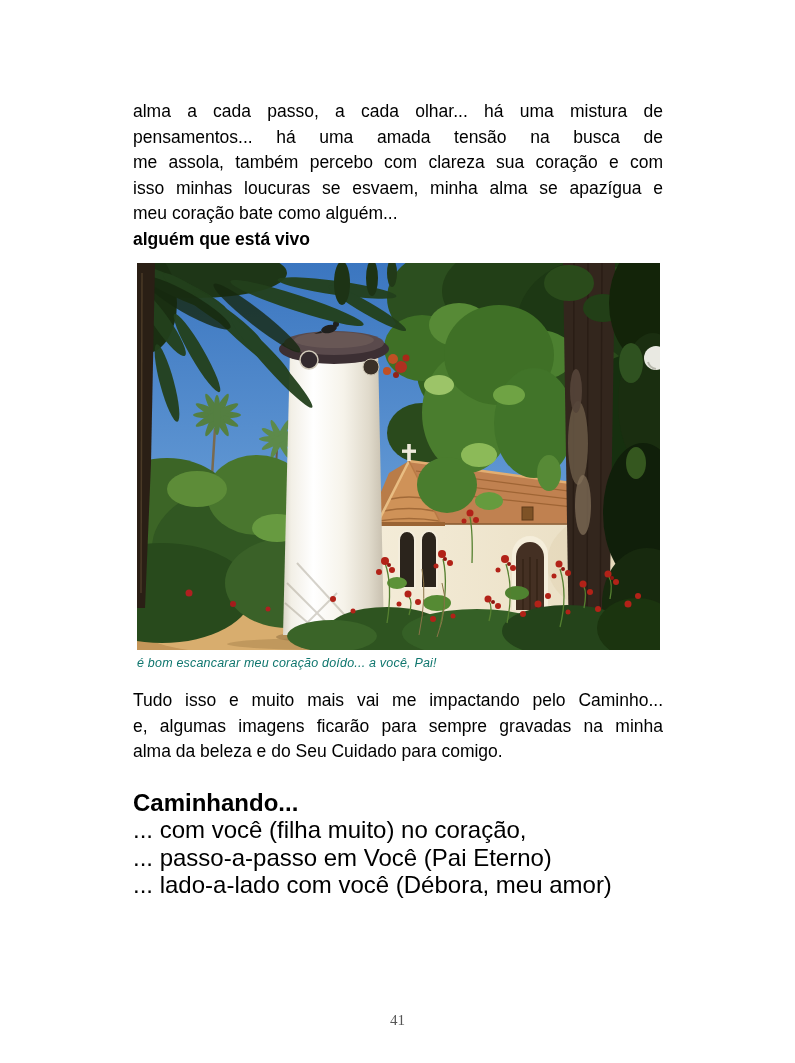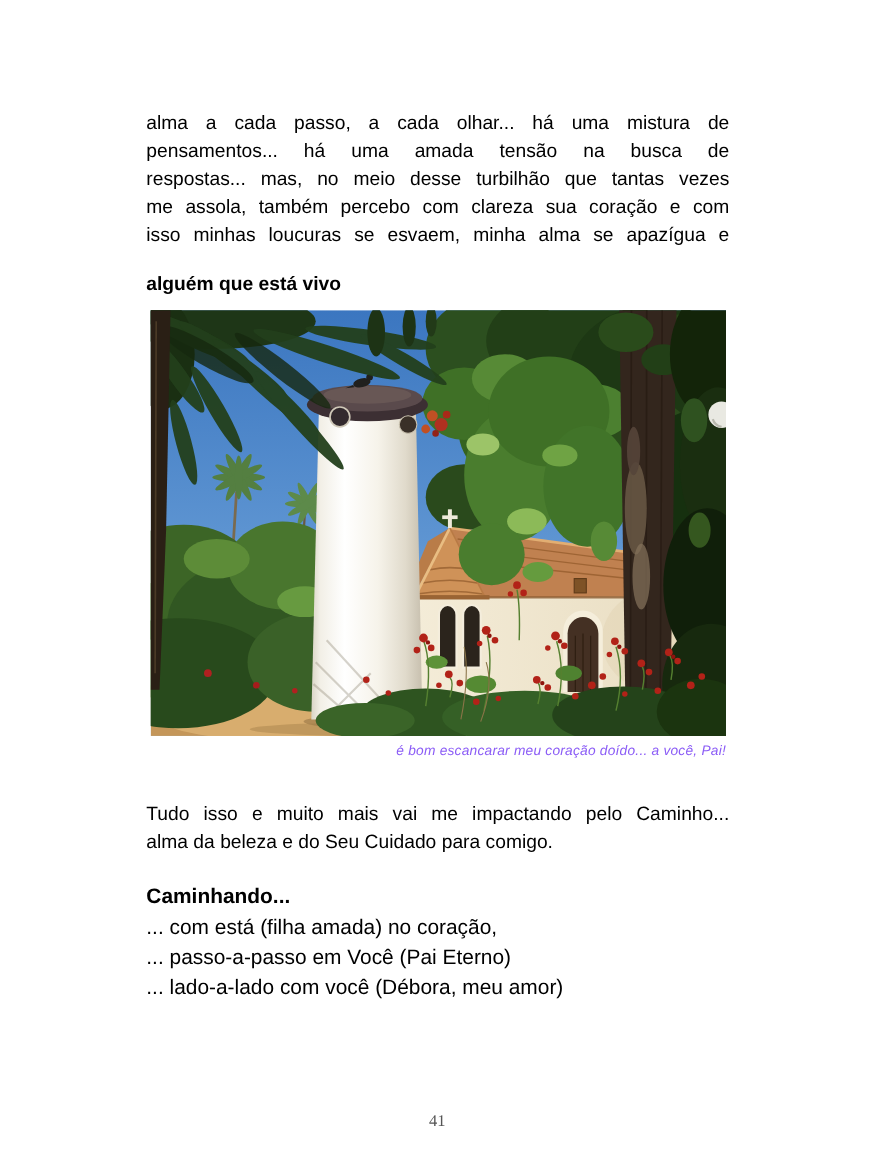--- a/index.html
+++ b/index.html
@@ -2,42 +2,42 @@
 <html><head>
 <meta charset="utf-8">
 <style>
   html,body{margin:0;padding:0;background:#ffffff;}
   .page{position:relative;width:795px;height:1063px;background:#ffffff;overflow:hidden;
         font-family:"Liberation Sans",sans-serif;color:#000;box-sizing:border-box;
         padding:99px 132px 0 133px;border-radius:21px;}
   .para{font-size:17.5px;line-height:25.5px;}
   .jline{text-align:justify;text-align-last:justify;}
   .jlast{text-align-last:left;}
-  .bold-line{font-weight:bold;font-size:17.5px;line-height:25.5px;margin-top:19px;}
+  .bold-line{font-weight:bold;font-size:17.5px;line-height:25.5px;}
   .figure{margin:11px 0 0 4px;width:523px;}
   .figure svg{display:block;}
-  .caption{margin-top:6px;width:523px;text-align:right;font-style:italic;
-           font-size:12.5px;color:#8b5cf6;letter-spacing:.2px;}
-  .p2{margin-top:38px;}
-  .walk{margin-top:24px;font-size:19px;line-height:27.5px;}
+  .caption{margin-top:6px;width:523px;text-align:left;font-style:italic;
+           font-size:12.5px;color:#0f766e;letter-spacing:.2px;}
+  .p2{margin-top:18px;}
+  .walk{margin-top:24px;font-size:24px;line-height:27.5px;}
   .walk .wh{font-weight:bold;}
   .footer{position:absolute;top:1012px;left:0;width:795px;text-align:center;
           font-family:"Liberation Serif",serif;font-size:15px;color:#555;}
 </style>
 </head>
 <body>
 
 <div class="page">
 
   <div class="para">
     <div class="jline">alma a cada passo, a cada olhar... há uma mistura de</div>
     <div class="jline">pensamentos... há uma amada tensão na busca de</div>
-    <div class="jline">respostas... mas, no meio desse turbilhão que tantas vezes</div>
     <div class="jline">me assola, também percebo com clareza sua coração e com</div>
     <div class="jline">isso minhas loucuras se esvaem, minha alma se apazígua e</div>
+    <div class="jline jlast">meu coração bate como alguém...</div>
   </div>
 
   <div class="bold-line">alguém que está vivo</div>
 
   <div class="figure">
     <svg width="523" height="387" viewBox="0 0 523 387" role="img">
       <defs>
         <linearGradient id="sky" x1="0" y1="0" x2="0" y2="1">
           <stop offset="0" stop-color="#3b76c0"></stop>
           <stop offset="0.55" stop-color="#5e95d2"></stop>
@@ -311,25 +311,26 @@
         <polygon points="0,0 18,0 14,200 8,345 0,345" fill="#2a1f15"></polygon>
         <path d="M5,10 L4,330" stroke="#4a3a26" stroke-width="1.5" fill="none"></path>
       </g>
     </svg>
 
     <div class="caption">é bom escancarar meu coração doído... a você, Pai!</div>
   </div>
 
   <div class="para p2">
     <div class="jline">Tudo isso e muito mais vai me impactando pelo Caminho...</div>
+    <div class="jline">e, algumas imagens ficarão para sempre gravadas na minha</div>
     <div class="jline jlast">alma da beleza e do Seu Cuidado para comigo.</div>
   </div>
 
   <div class="walk">
     <div class="wh">Caminhando...</div>
-    <div>... com está (filha amada) no coração,</div>
+    <div>... com você (filha muito) no coração,</div>
     <div>... passo-a-passo em Você (Pai Eterno)</div>
     <div>... lado-a-lado com você (Débora, meu amor)</div>
   </div>
 
   <div class="footer">41</div>
 
 </div>
 
 </body></html>

